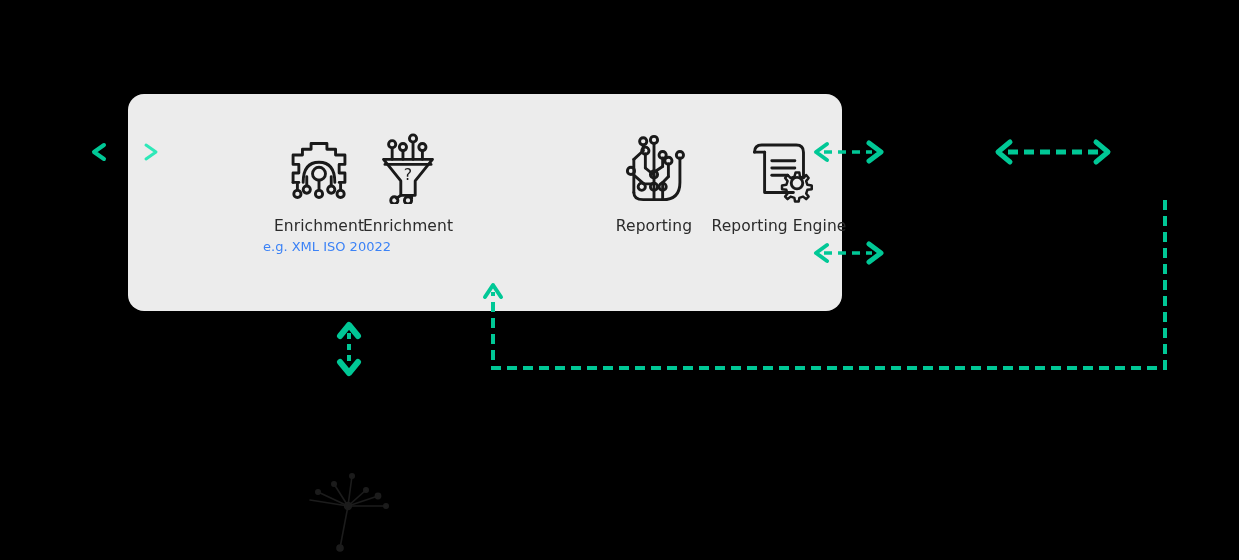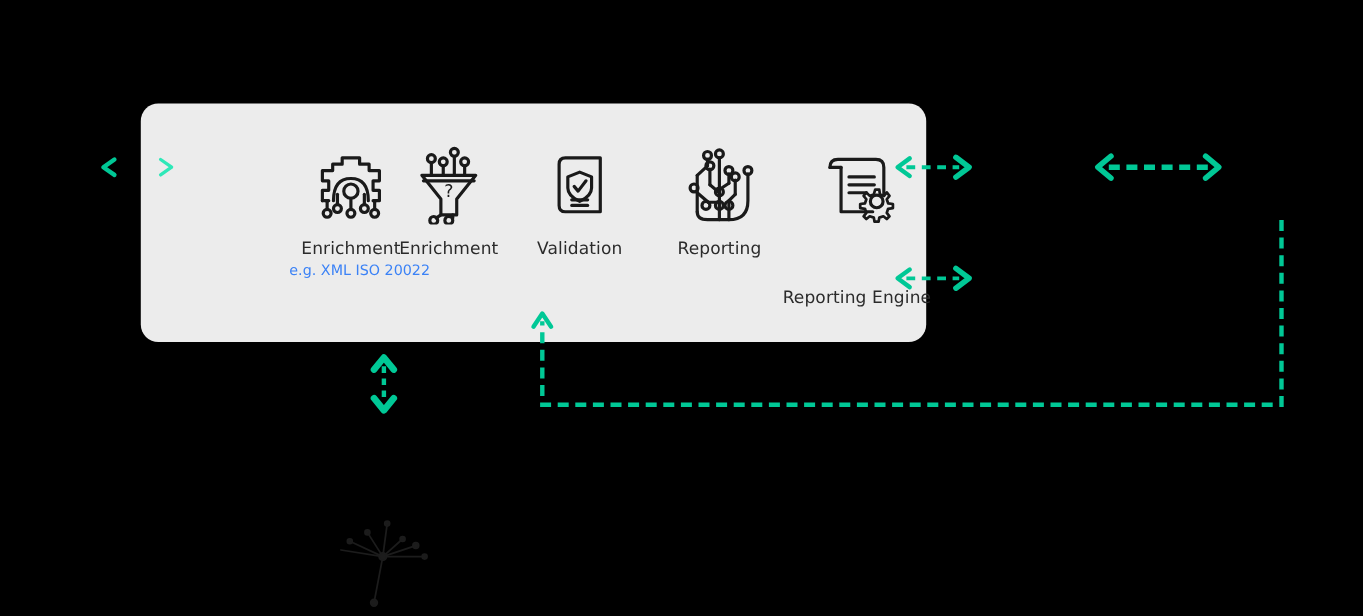--- a/index.html
+++ b/index.html
@@ -73,21 +73,21 @@
     white-space: nowrap;
     line-height: 1.1;
     margin-left: 16px;
   }
 
   
   .item-conversion { left: 103px; width: 176px; }
   .item-eligibility { left: 164px; width: 232px; }
   .item-validation { left: 283px; width: 232px; }
   .item-enrichment { left: 410px; width: 232px; }
-  .item-reporting { left: 535px; width: 232px; gap: 44px; }
+  .item-reporting { left: 535px; width: 232px; }
 
   
   .overlay {
     position: absolute;
     left: 0; top: 0;
     width: 1239px;
     height: 560px;
     pointer-events: none;
   }
 </style>
@@ -143,32 +143,20 @@
           <path d="M40 88 L34 92"></path>
           <path d="M55 88 L55 92"></path>
           <circle cx="31" cy="95" r="5"></circle>
           <circle cx="50" cy="95" r="5"></circle>
         </g>
         <text x="50" y="66" font-family="DejaVu Sans, sans-serif" font-size="22" fill="#1a1a1a" text-anchor="middle">?</text>
       </svg>
       <div class="stage-label">Enrichment</div>
     </div>
 
-    <div class="stage-item item-validation">
-      <svg class="stage-icon" viewBox="0 0 100 100">
-        <g fill="none" stroke="#1a1a1a" stroke-width="4" stroke-linecap="round" stroke-linejoin="round">
-          <path d="M24 24 Q24 16 32 16 L76 16 L76 84 L32 84 Q24 84 24 76 Z"></path>
-          <path d="M50 34 L65 40 L65 54 Q65 64 50 71 Q35 64 35 54 L35 40 Z"></path>
-          <path d="M43 52 L48 58 L58 45"></path>
-          <path d="M40 76 L60 76"></path>
-          <path d="M40 69 L60 69"></path>
-        </g>
-      </svg>
-      <div class="stage-label">Validation</div>
-    </div>
 
     <div class="stage-item item-enrichment">
       <svg class="stage-icon" viewBox="0 0 100 100">
         <g fill="none" stroke="#1a1a1a" stroke-width="4" stroke-linecap="round" stroke-linejoin="round">
           <path d="M22 84 Q22 94 35 94 L62 94 Q86 94 86 70 L86 36"></path>
           <path d="M22 84 L22 38"></path>
           <path d="M22 38 L35 26"></path>
           <path d="M35 26 L35 18"></path>
           <path d="M50 94 L50 16"></path>
           <path d="M50 60 L38 50"></path>

